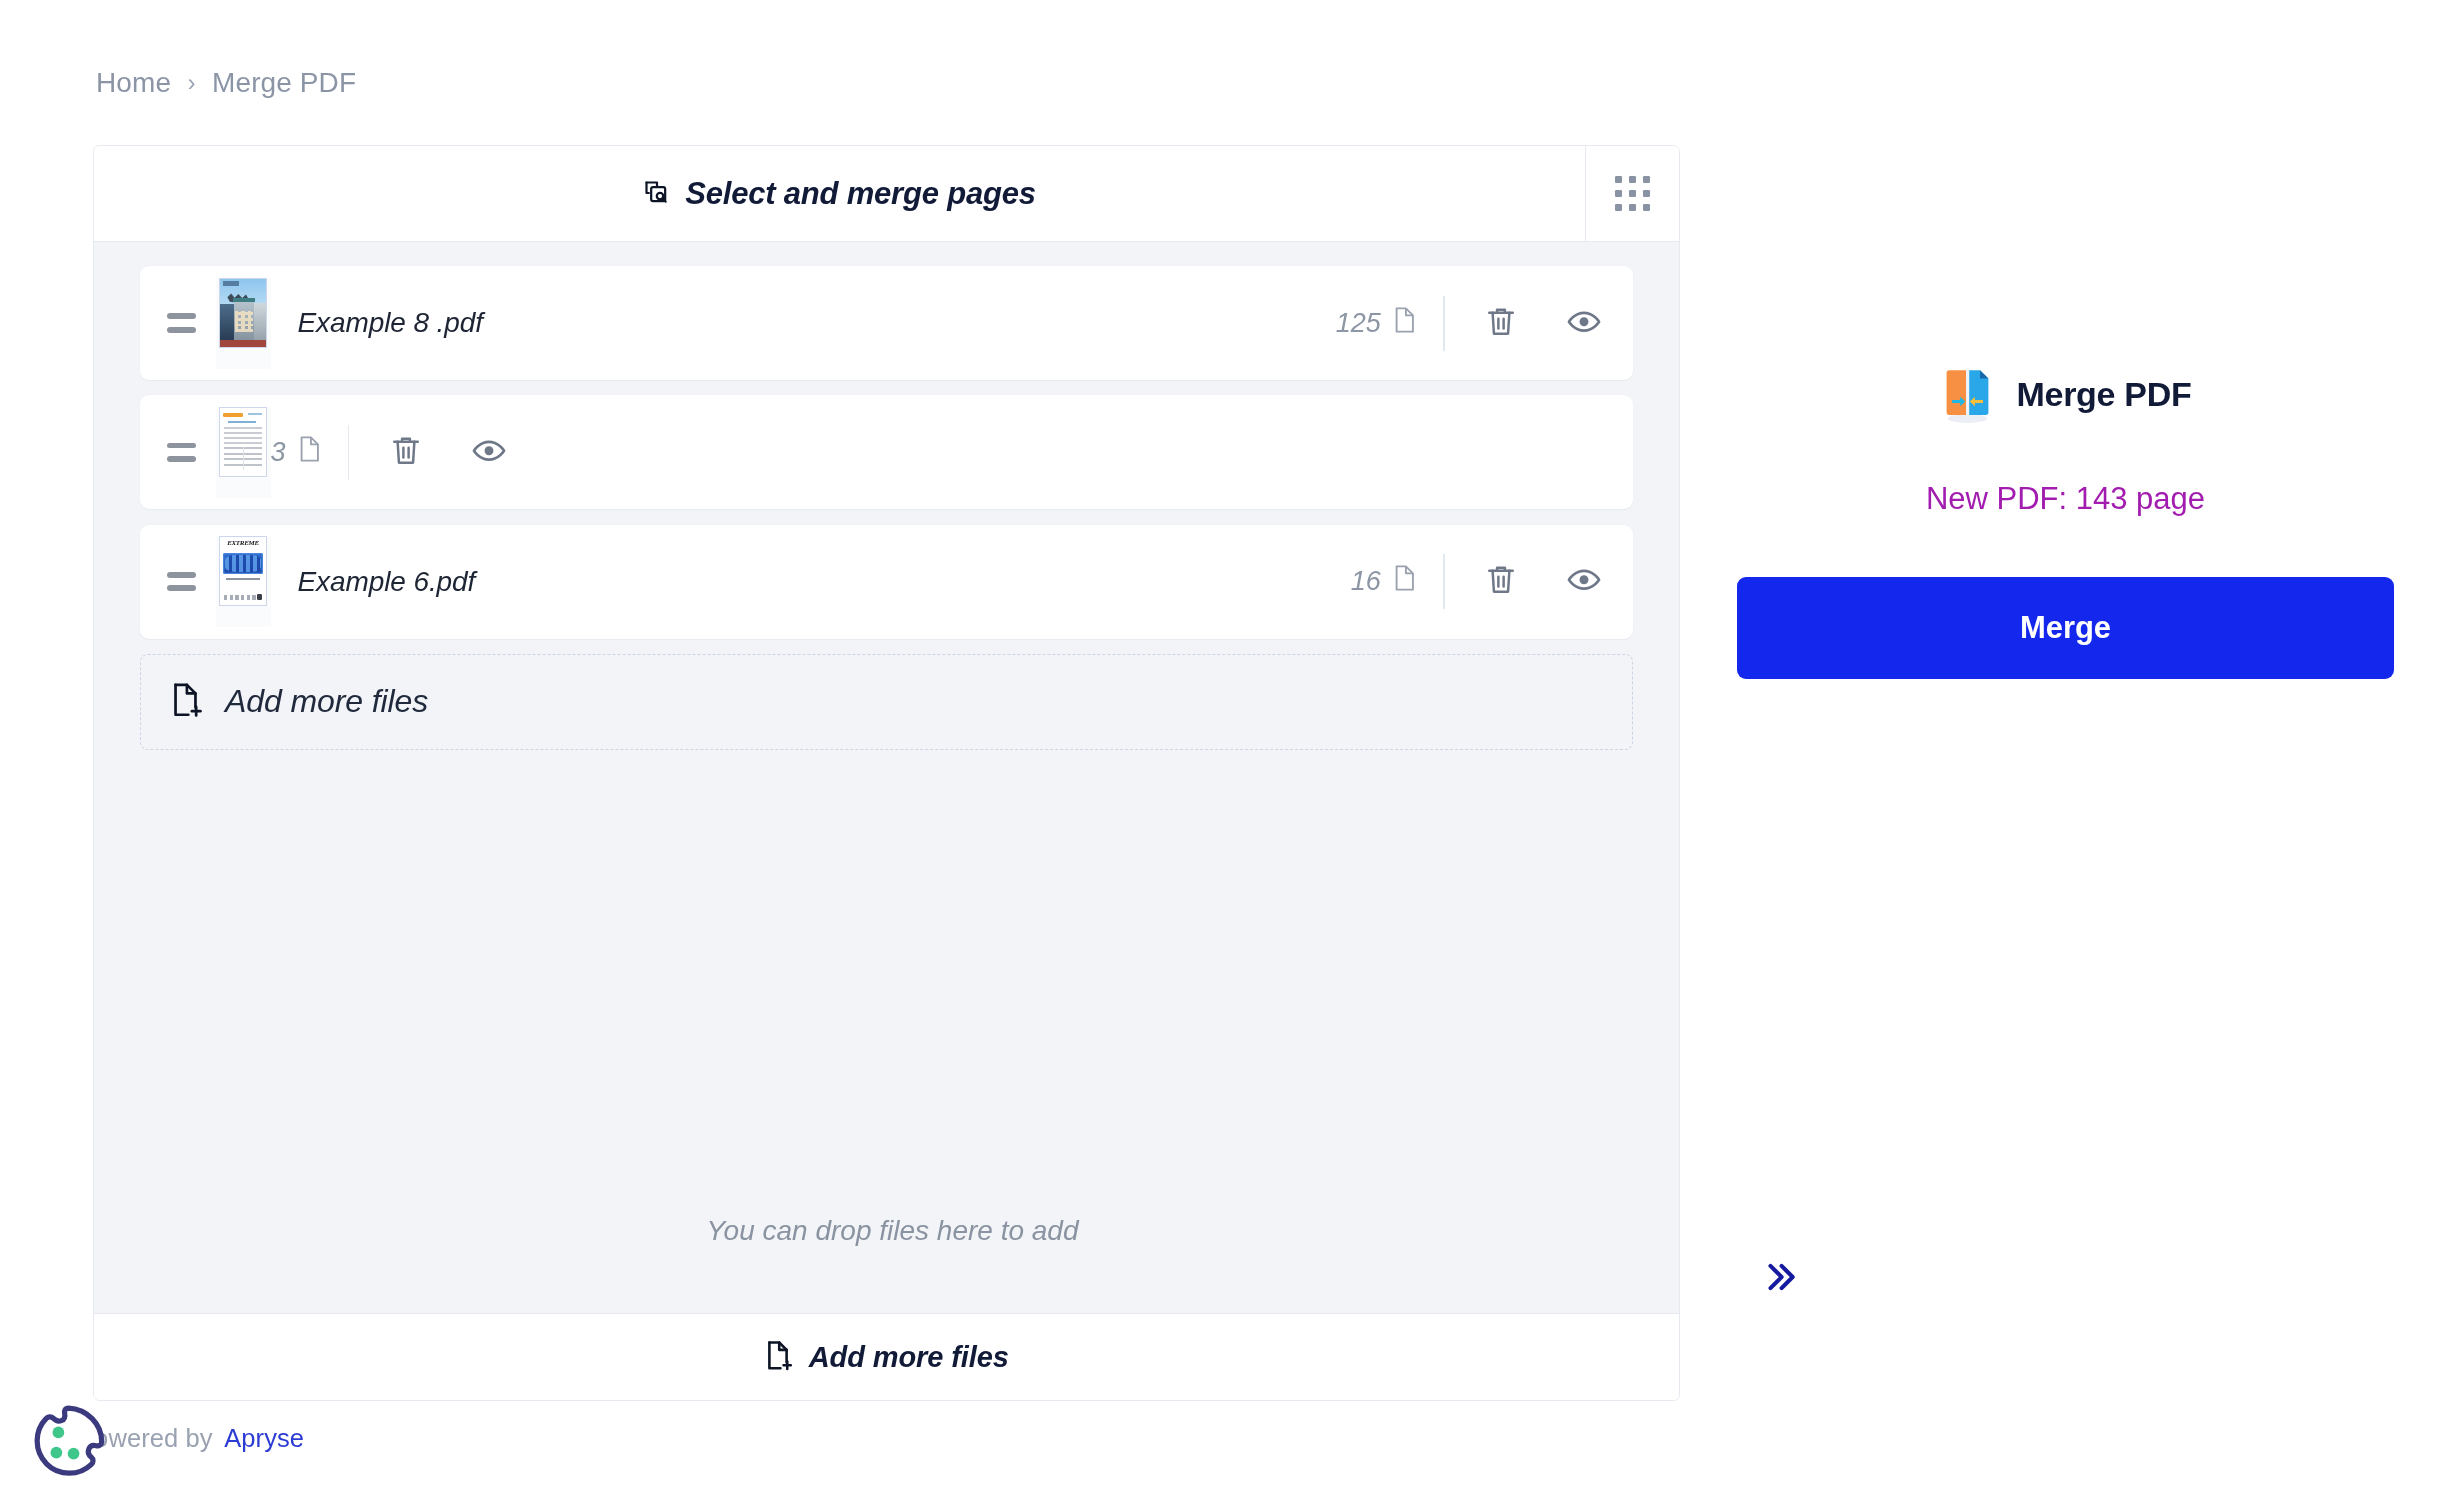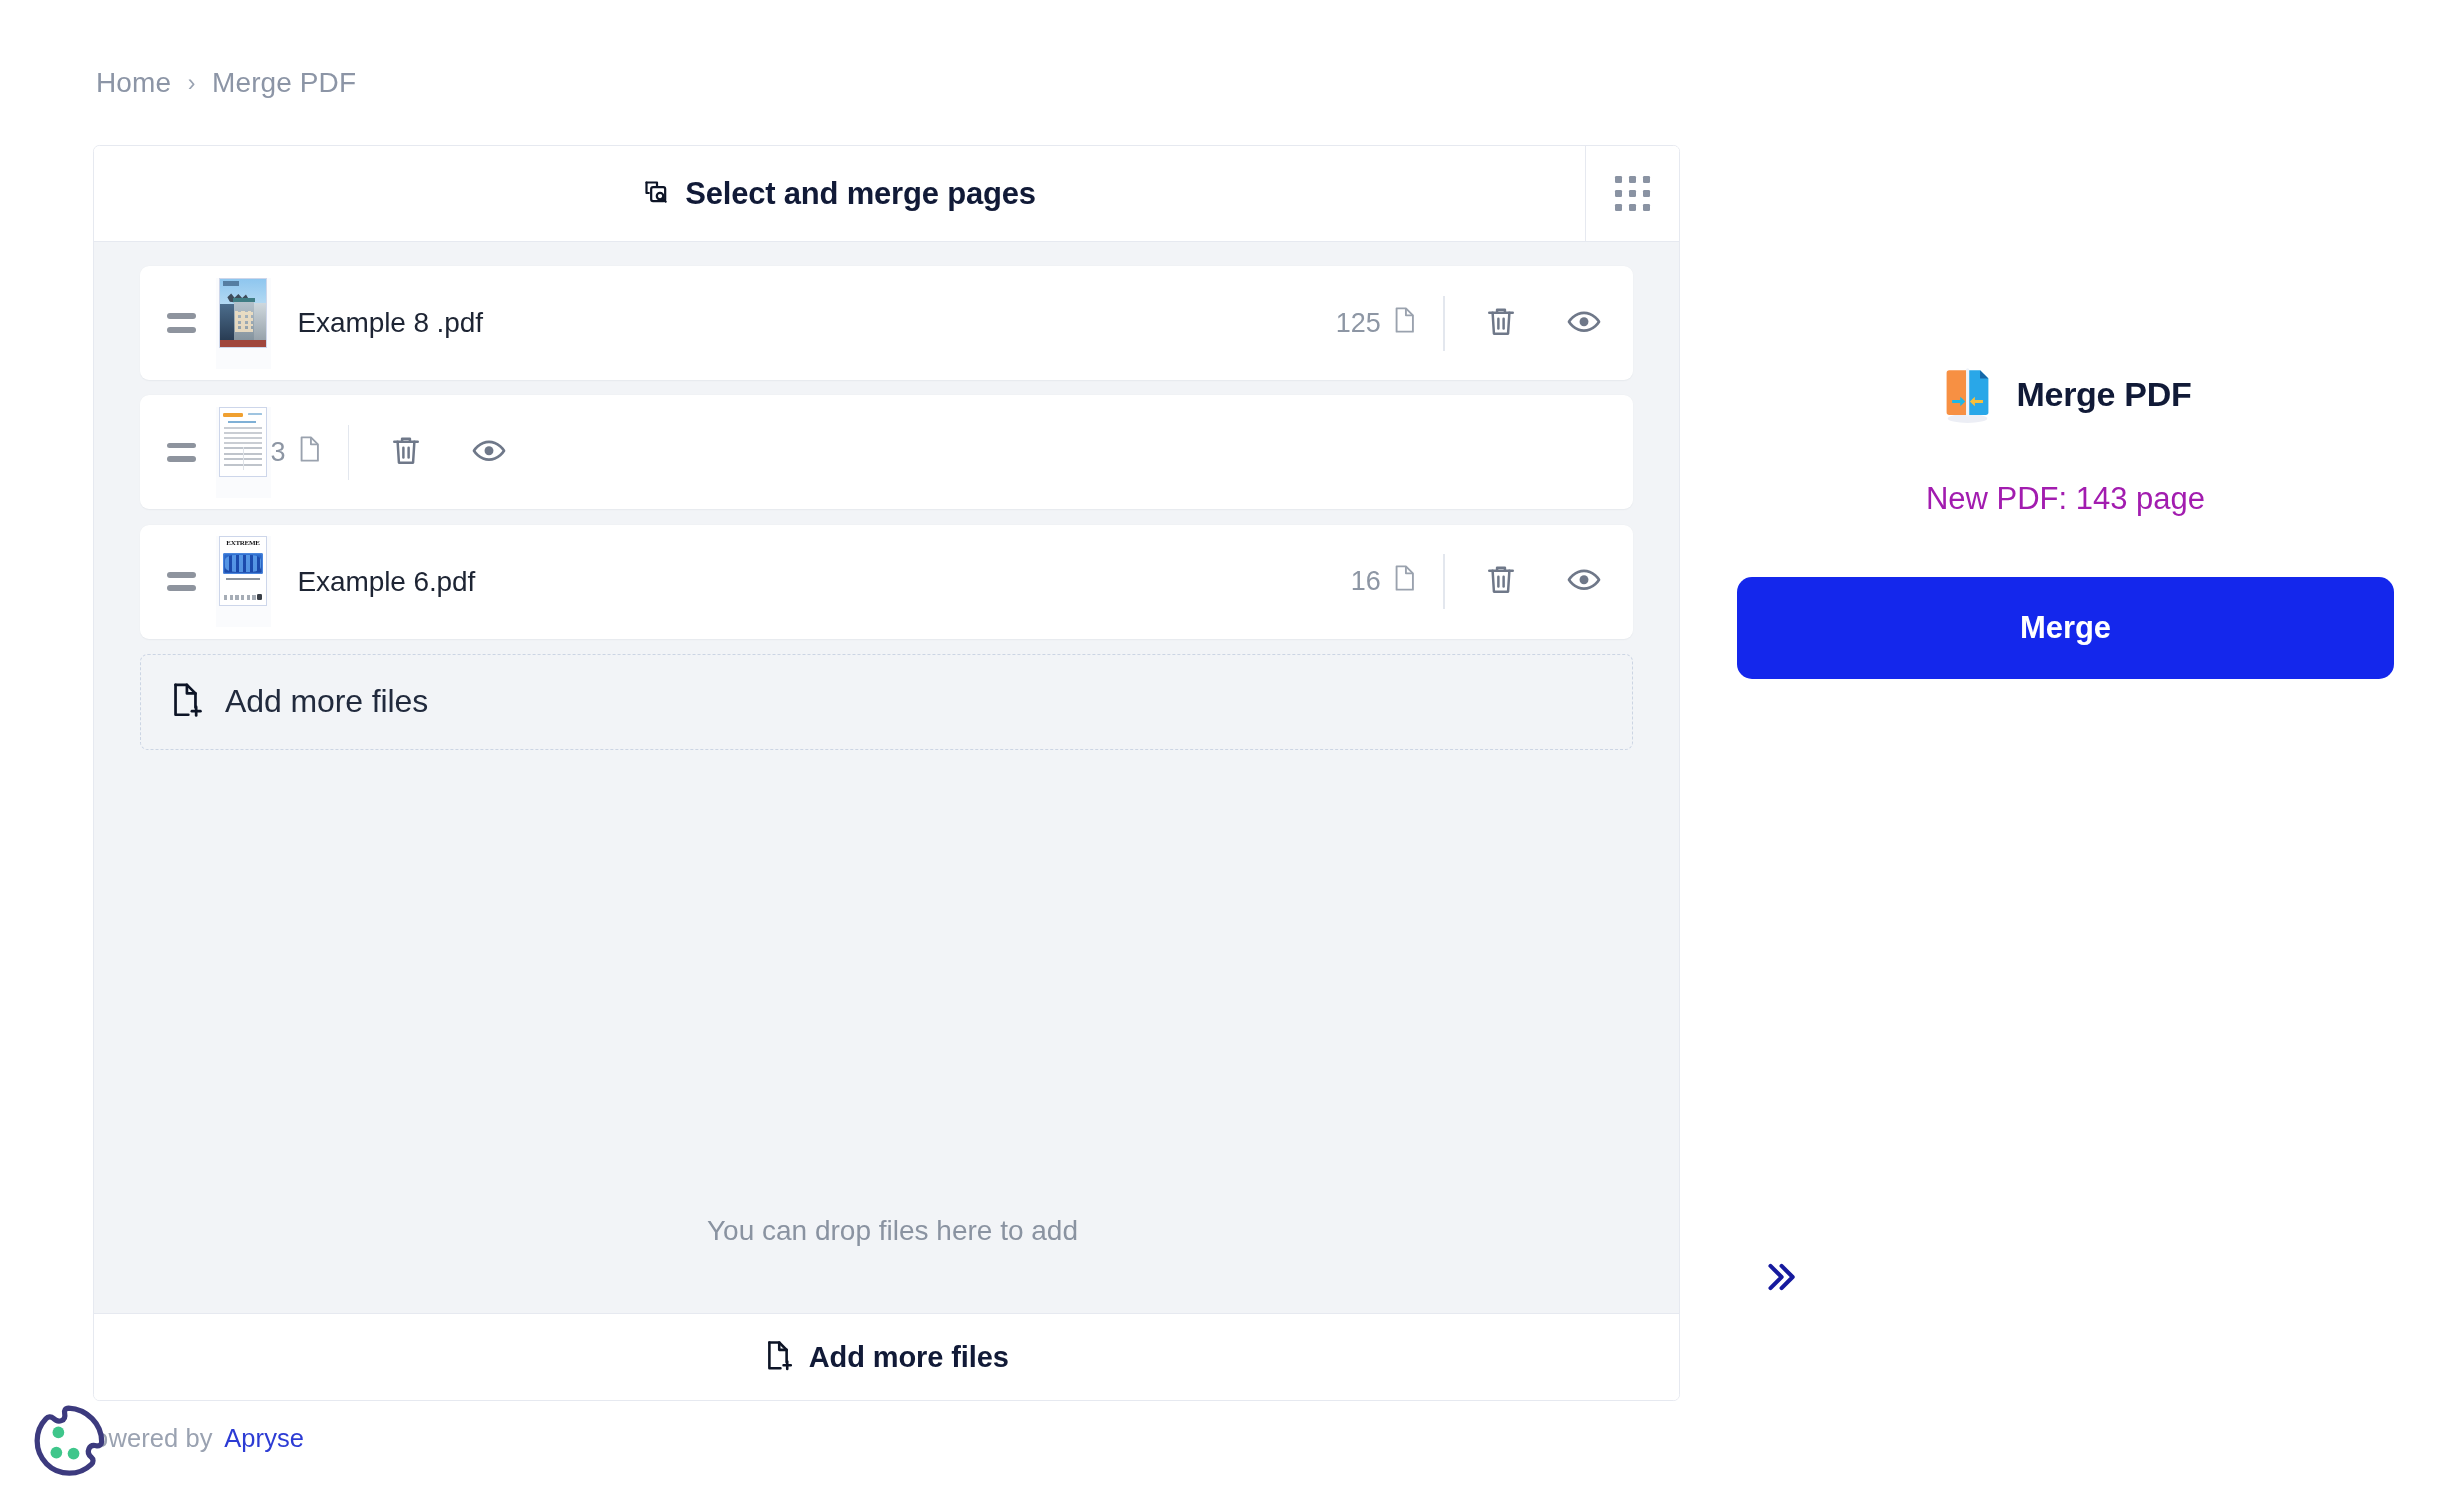--- a/index.html
+++ b/index.html
@@ -34,20 +34,21 @@
     left: 93px;
     top: 145px;
     width: 1587px;
     height: 1256px;
     background: #ffffff;
     border: 1.3px solid #e6e9f0;
     border-radius: 6.4px;
     overflow: hidden;
     display: flex;
     flex-direction: column;
+    font-style: italic;
   }
 
   .card-header {
     height: 96px;
     flex: 0 0 96px;
     border-bottom: 1.3px solid #e6e9f0;
     display: flex;
     align-items: stretch;
     background: #ffffff;
   }
@@ -287,21 +288,21 @@
     margin-top: 57px;
     font-size: 31px;
     color: #a21caf;
   }
   .merge-btn {
     margin-top: 60px;
     width: 657px;
     height: 102px;
     background: #1427ec;
     border: none;
-    border-radius: 15px;
+    border-radius: 9px;
     color: #ffffff;
     font-family: "Liberation Sans", sans-serif;
     font-size: 31px;
     font-weight: bold;
     letter-spacing: -0.1px;
     cursor: pointer;
   }
   .expand-chevron {
     position: absolute;
     left: 80px;

